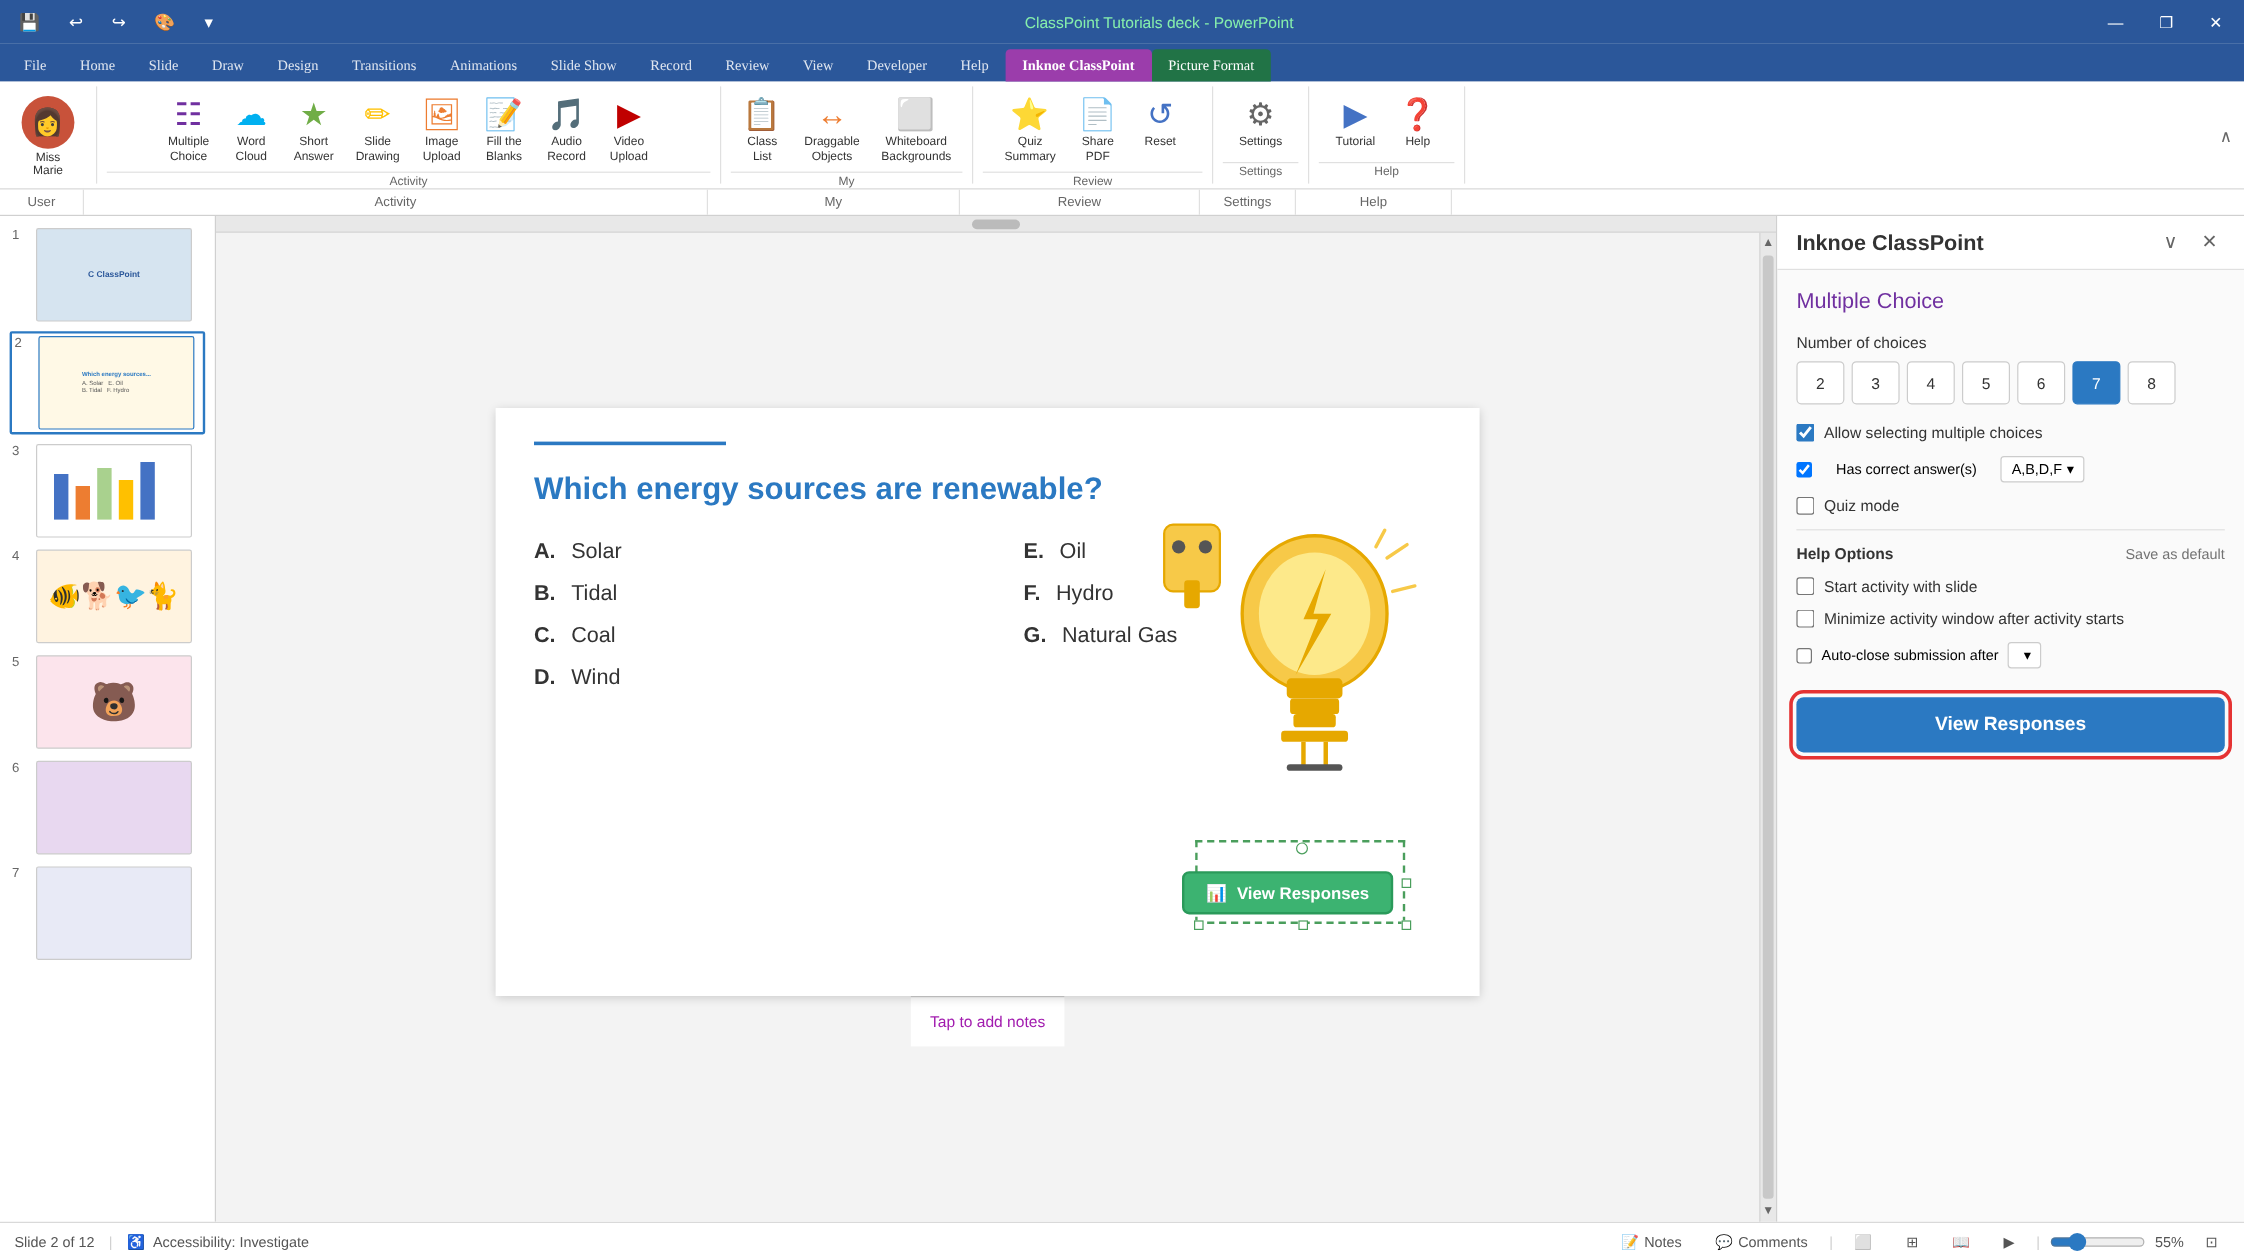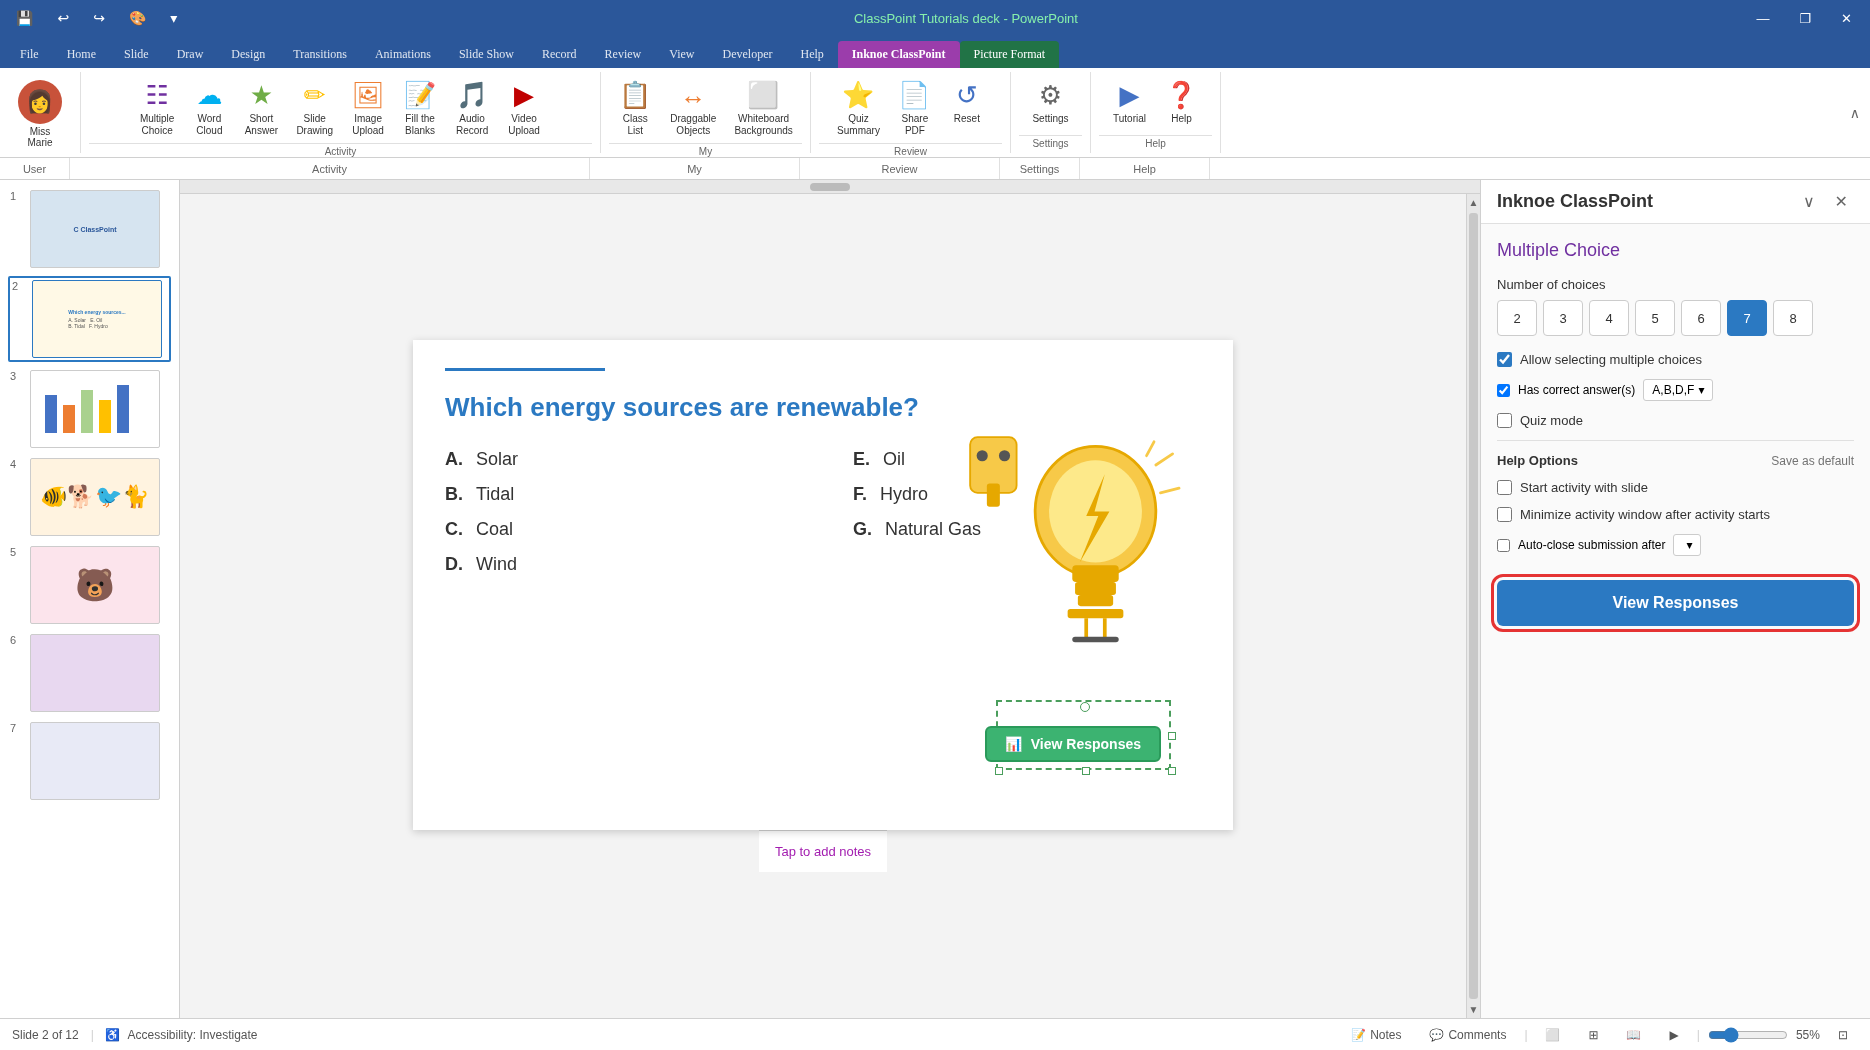--- a/index.html
+++ b/index.html
@@ -331,21 +331,21 @@
       align-items: center;
       gap: 8px;
       margin-bottom: 12px;
     }
     .checkbox-row input[type="checkbox"] { width: 15px; height: 15px; accent-color: #2b79c2; cursor: pointer; }
     .checkbox-row label { font-size: 13px; color: #333; cursor: pointer; }
     
     .has-correct-row {
       display: flex;
       align-items: center;
-      gap: 8px;
+      gap: 20px;
       margin-bottom: 12px;
     }
     .correct-answer-dropdown {
       border: 1px solid #ccc;
       border-radius: 3px;
       padding: 3px 8px;
       font-size: 12px;
       cursor: pointer;
       display: flex;
       align-items: center;

